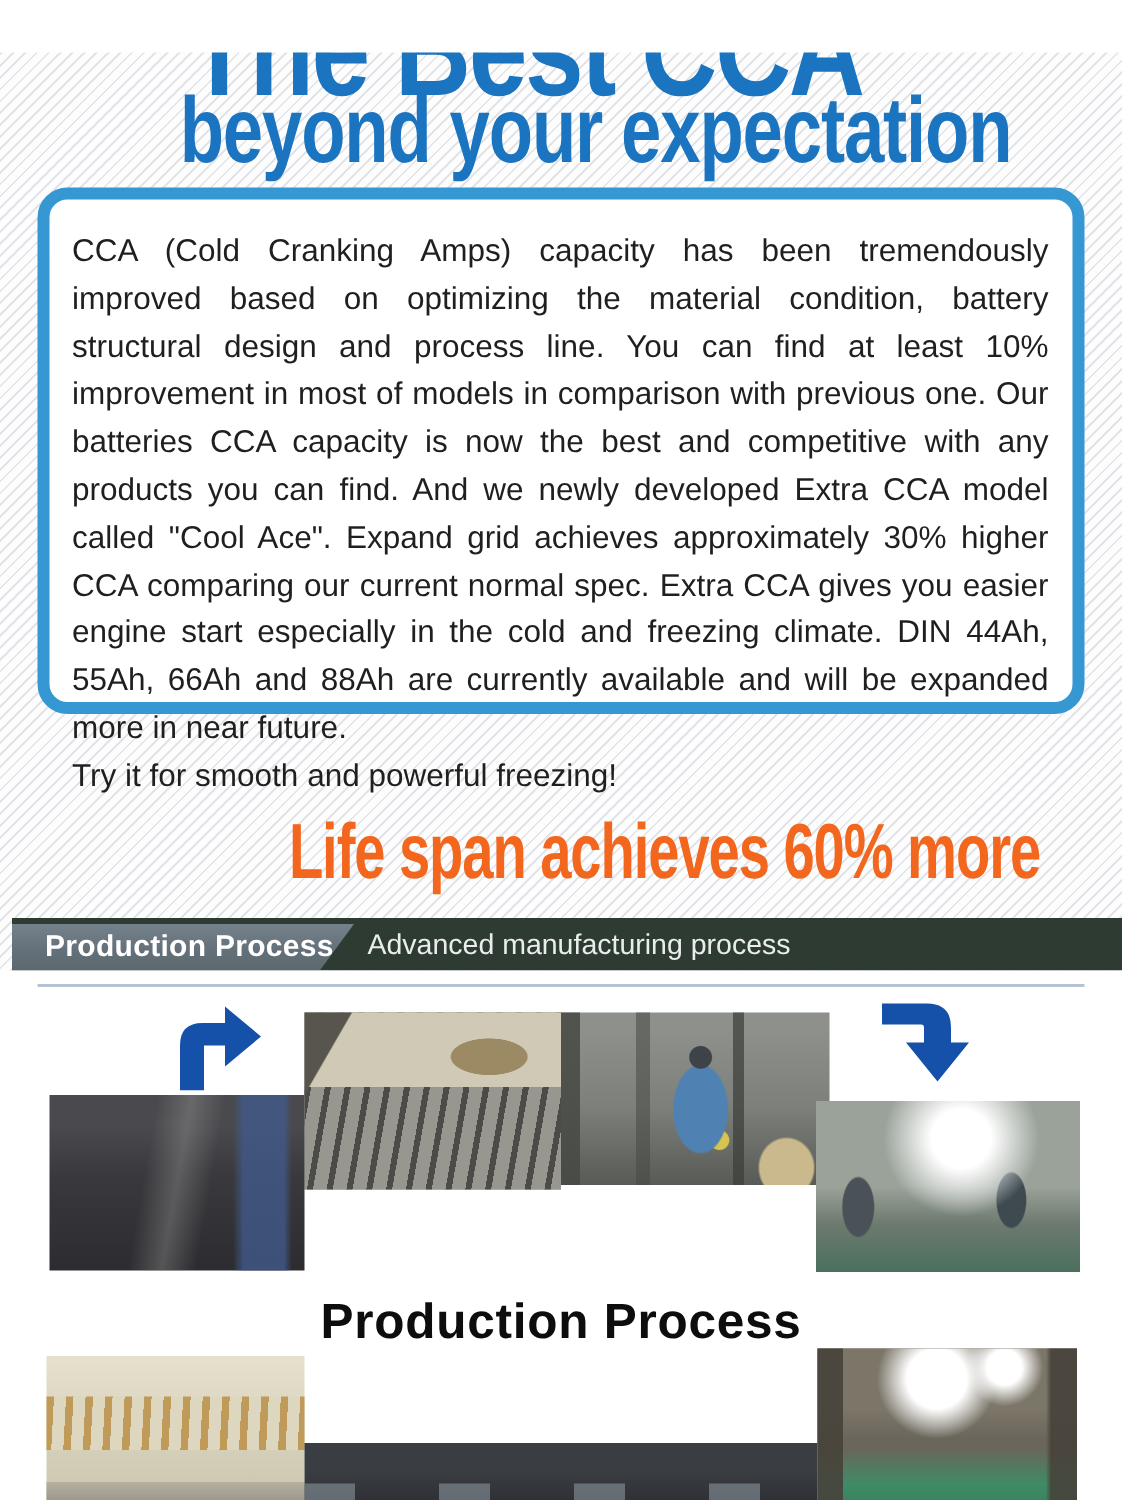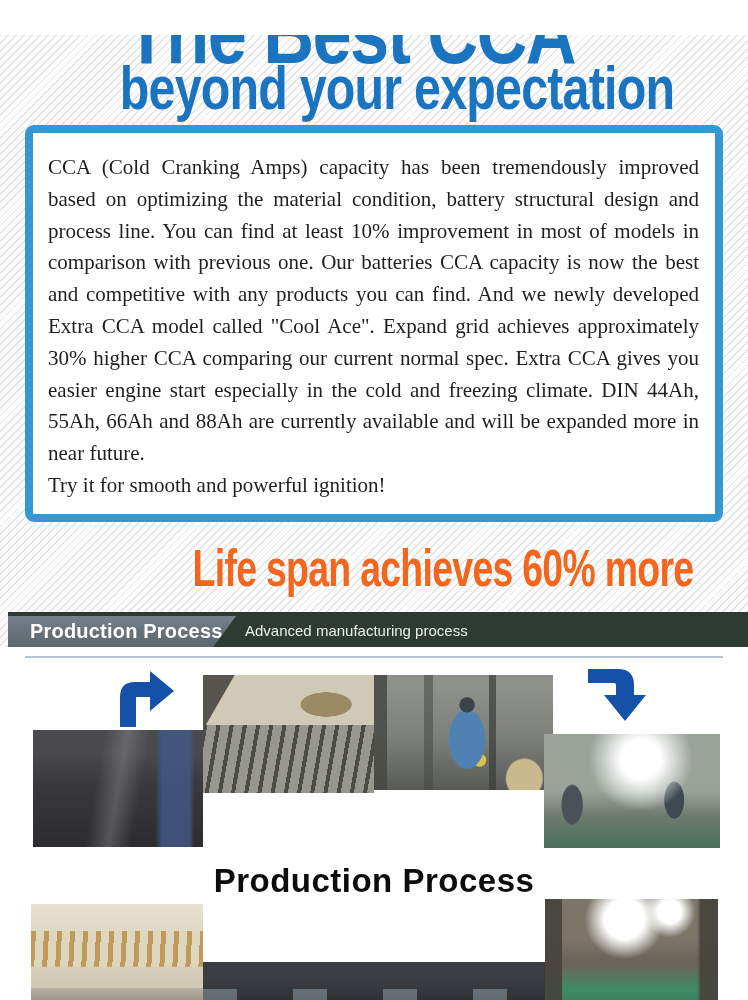--- a/index.html
+++ b/index.html
@@ -10,24 +10,23 @@
       #fdfdfd;
     font-family:"Liberation Sans", sans-serif;
     margin-top:35px;
   }
   
   .hline{position:absolute;white-space:nowrap;font-weight:bold;color:#1b74c0;line-height:1;}
   .hline1{top:-46px;left:350px;font-size:88px;letter-spacing:-2px;transform:translateX(-50%) scaleX(.80);}
   .hline2{top:22px;left:397px;font-size:62px;letter-spacing:-1px;transform:translateX(-50%) scaleX(.78);}
   
   .intro-box{
-    position:absolute;left:25px;top:90px;width:698px;height:397px;box-sizing:border-box;
-    border:8px solid #3598d2;border-radius:9px;background:#fff;
+    position:absolute;left:25px;top:90px;width:698px;height:351px;box-sizing:border-box;
+    border:8px solid #3598d2;border-radius:20px;background:#fff;
     padding:19px 16px 0 15px;
-    font-family:Liberation Serif, serif;
   }
   .intro-box p{
     margin:0;font-size:21px;line-height:31.8px;color:#1f1f1f;text-align:justify;
   }
   .intro-box p.last{text-align:left;}
   
   .lifespan{
     position:absolute;top:507px;left:443px;white-space:nowrap;
     font-size:52px;font-weight:bold;letter-spacing:-1px;color:#f2661d;line-height:1;
     transform:translateX(-50%) scaleX(.72);
@@ -38,21 +37,21 @@
     position:absolute;left:0;top:4px;height:31px;width:228px;
     background:linear-gradient(180deg,#75828b 0%,#64717a 55%,#5b686e 100%);
     clip-path:polygon(0 0,100% 0,90% 100%,0 100%);
   }
   .banner-title{
     position:absolute;left:22px;top:0;height:31px;line-height:30px;
     color:#fff;font-size:20px;font-weight:bold;letter-spacing:.2px;white-space:nowrap;
   }
   .banner-sub{
     position:absolute;left:237px;top:0;height:35px;line-height:37px;
-    color:#e9eeea;font-size:15px;white-space:nowrap;
+    color:#e9eeea;font-size:19px;white-space:nowrap;
   }
   
   .lower{position:absolute;left:0;top:612px;width:748px;height:388px;background:#fff;}
   .separator{position:absolute;left:25px;top:621px;width:698px;height:2px;background:#b6c3d3;}
   .process-heading{
     position:absolute;left:0;top:827px;width:748px;text-align:center;
     font-size:33px;font-weight:bold;color:#0d0d0d;letter-spacing:.5px;
   }
   
   .photo{position:absolute;overflow:hidden;}
@@ -119,21 +118,21 @@
 </head>
 <body>
 
 <div class="page">
 
   <div class="hline hline1">The Best CCA</div>
   <div class="hline hline2">beyond your expectation</div>
 
   <div class="intro-box">
     <p>CCA (Cold Cranking Amps) capacity has been tremendously improved based on optimizing the material condition, battery structural design and process line. You can find at least 10% improvement in most of models in comparison with previous one. Our batteries CCA capacity is now the best and competitive with any products you can find. And we newly developed Extra CCA model called "Cool Ace". Expand grid achieves approximately 30% higher CCA comparing our current normal spec. Extra CCA gives you easier engine start especially in the cold and freezing climate. DIN 44Ah, 55Ah, 66Ah and 88Ah are currently available and will be expanded more in near future.</p>
-    <p class="last">Try it for smooth and powerful ignition!</p>
+    <p class="last">Try it for smooth and powerful freezing!</p>
   </div>
 
   <div class="lifespan">Life span achieves 60% more</div>
 
   <div class="banner">
     <div class="banner-tab">
       <span class="banner-title">Production Process</span>
     </div>
     <span class="banner-sub">Advanced manufacturing process</span>
   </div>

